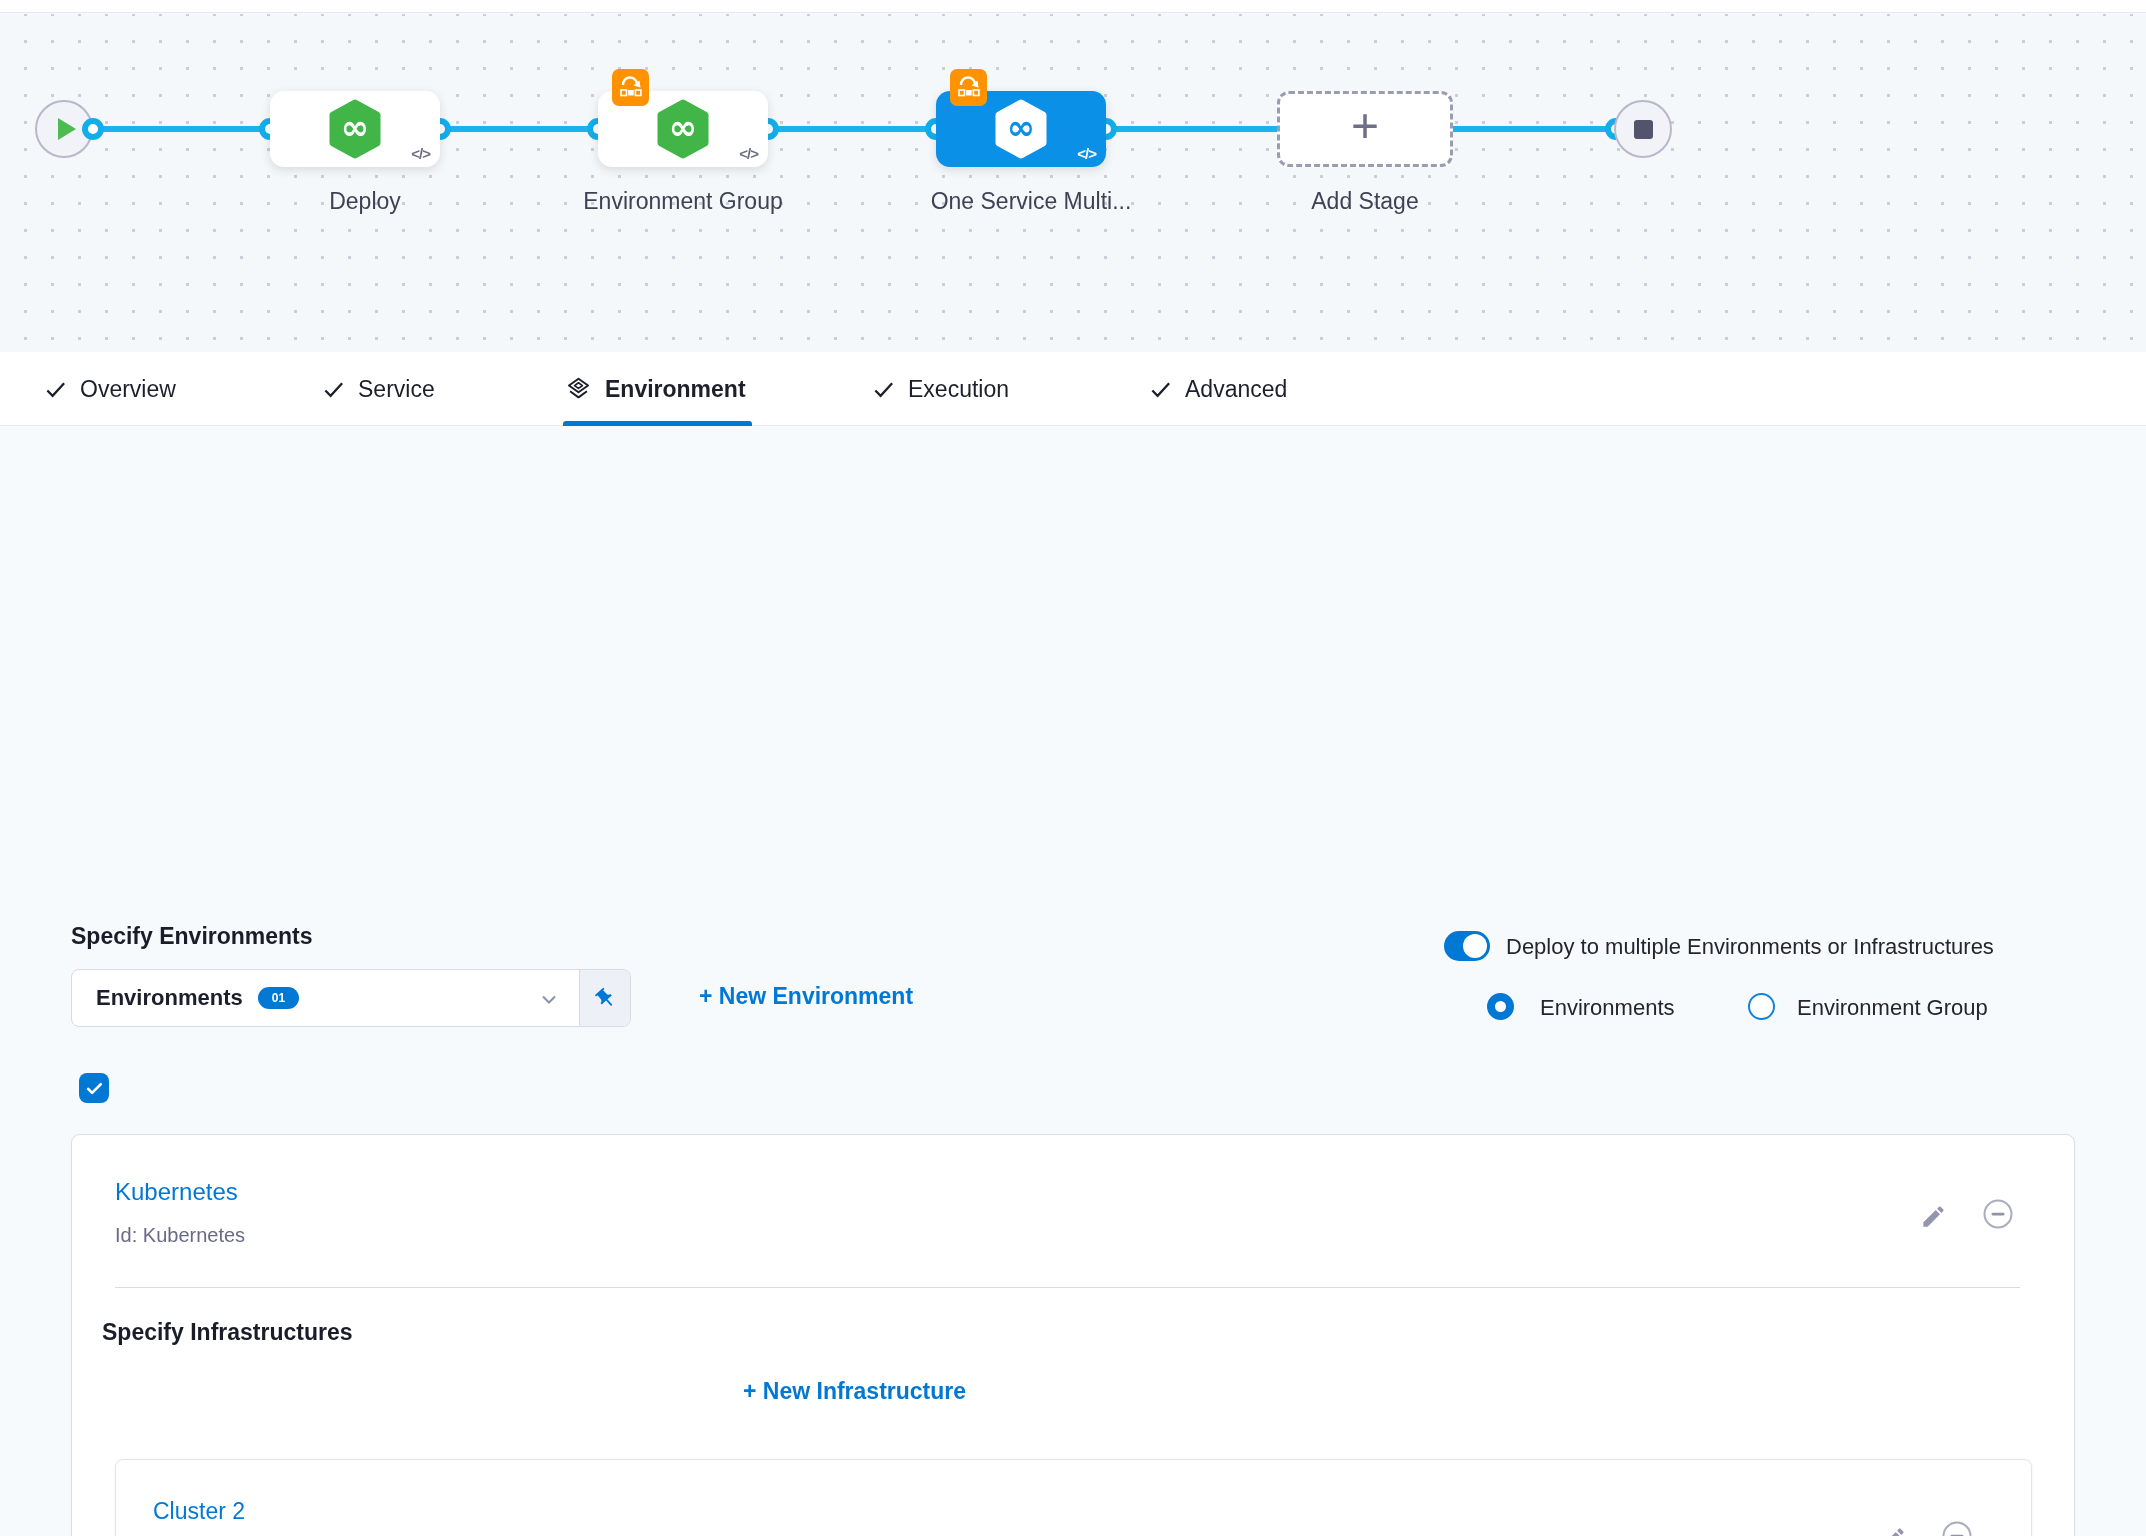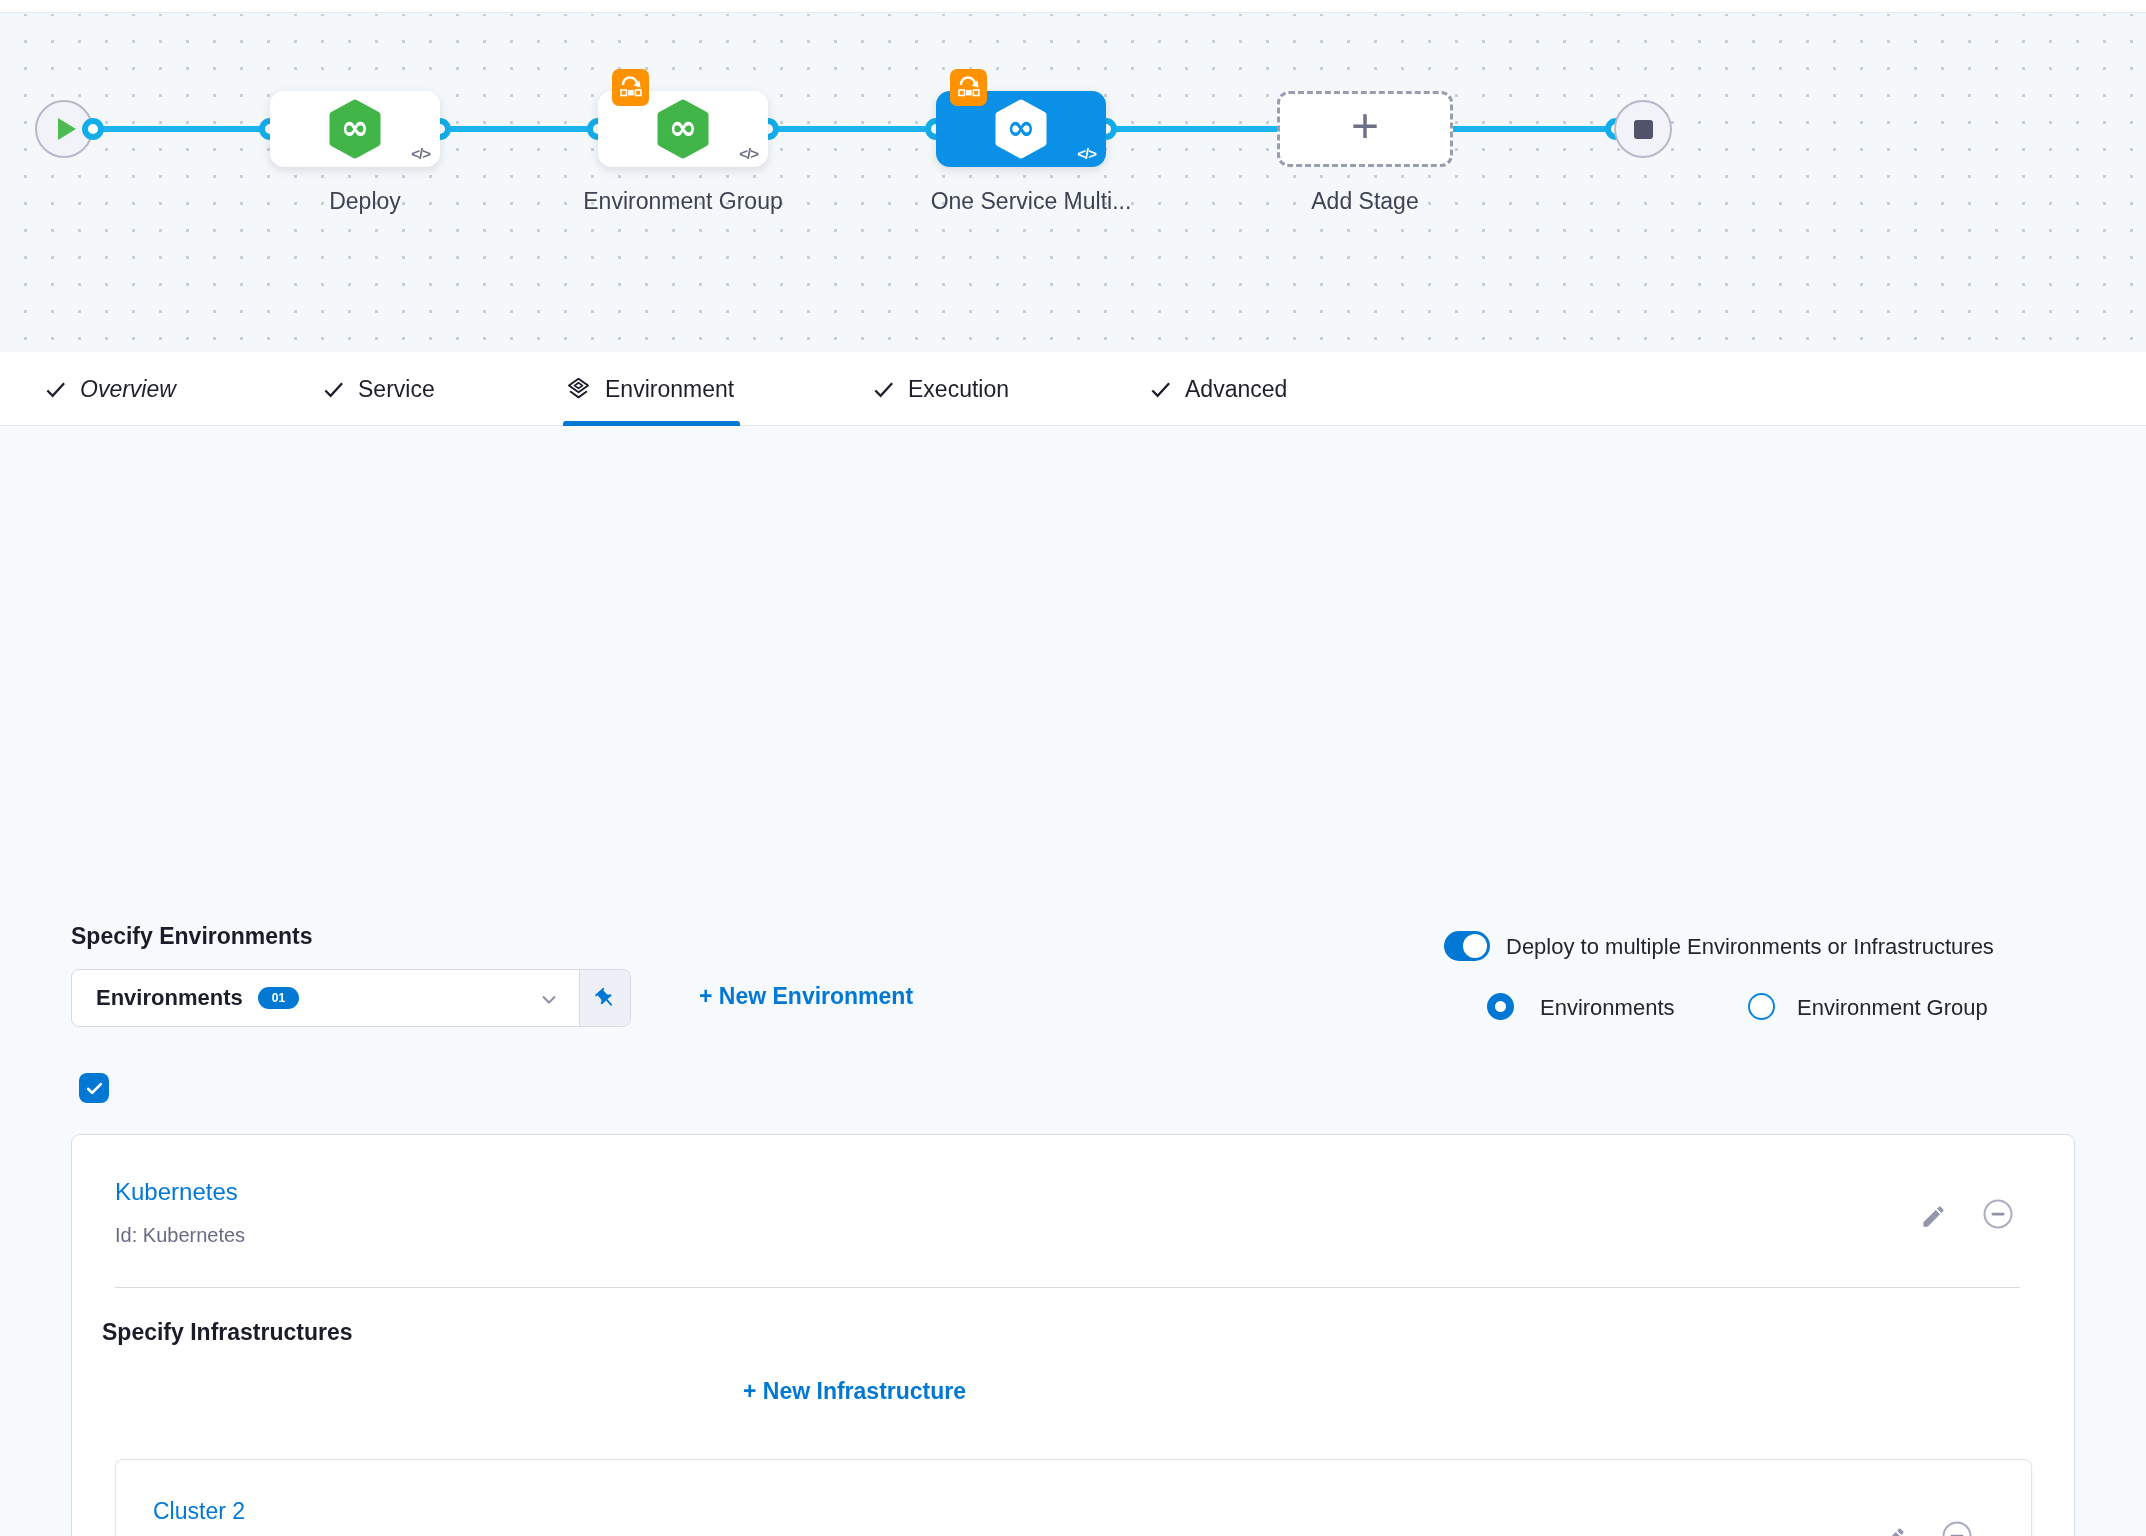--- a/index.html
+++ b/index.html
@@ -26,21 +26,21 @@
   .code-glyph { position:absolute; right:10px; bottom:5px; font-size:15px; font-weight:700; color:#6e7087; letter-spacing:-1px; }
   .stage-card.selected .code-glyph { color:#ffffff; }
   .loop-badge { position:absolute; left:14px; top:-22px; width:37px; height:37px; background:#fe9201; border-radius:7px; display:flex; align-items:center; justify-content:center; }
   .add-stage-card { position:absolute; left:1277px; top:77px; width:176px; height:76px; background:#ffffff; border:3px dashed #9a9cb0; border-radius:12px; display:flex; align-items:center; justify-content:center; }
   .plus-glyph { font-size:48px; font-weight:300; color:#6e7087; line-height:40px; margin-top:-6px; }
   .node-label { position:absolute; top:172px; width:220px; text-align:center; font-size:23px; line-height:31px; color:#3f4254; }
 
   
   .tabbar { position:absolute; left:0; top:352px; width:2146px; height:74px; background:#ffffff; border-bottom:1px solid #e6e8ee; box-shadow:0 2px 4px rgba(40,41,61,.05); }
   .tab { position:absolute; top:0; height:74px; display:flex; align-items:center; gap:13px; font-size:23px; color:#1d1f2b; cursor:pointer; }
-  .tab.active { font-weight:400;justify-content:center; }
+  .tab.active { font-weight:700;justify-content:center; }
   .tab.active::after { content:""; position:absolute; left:-2px; right:-6px; bottom:0; height:5px; background:#0278d5; border-radius:3px 3px 0 0; }
 
   
   .content { position:absolute; left:0; top:426px; width:2146px; height:1110px; background:#f7fafc; }
 
   .section-heading { position:absolute; font-size:23px; font-weight:700; color:#1a1d29; }
   .dd { position:absolute; width:560px; height:58px; background:#ffffff; border:1px solid #d8dbe6; border-radius:8px; display:flex; align-items:stretch; overflow:hidden; }
   .dd-main { flex:1; display:flex; align-items:center; gap:15px; padding-left:24px; position:relative; }
   .dd-label { font-size:22px; font-weight:700; color:#1b1e2b; }
   .dd-badge { background:#0278d5; color:#ffffff; font-size:12px; font-weight:700; border-radius:20px; padding:4px 14px; }
@@ -140,21 +140,21 @@
     <span class="plus-glyph">+</span>
   </div>
   <div class="node-label" style="left:1255px;">Add Stage</div>
 
   <div class="terminal-node end-node">
     <div class="stop-sq"></div>
   </div>
 </div>
 
 <div class="tabbar">
-  <div class="tab" style="left:44px;font-style:italic;">
+  <div class="tab" style="left:44px;">
     <svg width="23" height="23" viewBox="0 0 24 24">
         <path d="M3.5 13l5.5 5.5L21 5.5" fill="none" stroke="#1c1e2a" stroke-width="2.4"></path>
       </svg>
     <span>Overview</span>
   </div>
   <div class="tab" style="left:322px;">
     <svg width="23" height="23" viewBox="0 0 24 24">
         <path d="M3.5 13l5.5 5.5L21 5.5" fill="none" stroke="#1c1e2a" stroke-width="2.4"></path>
       </svg>
     <span>Service</span>

